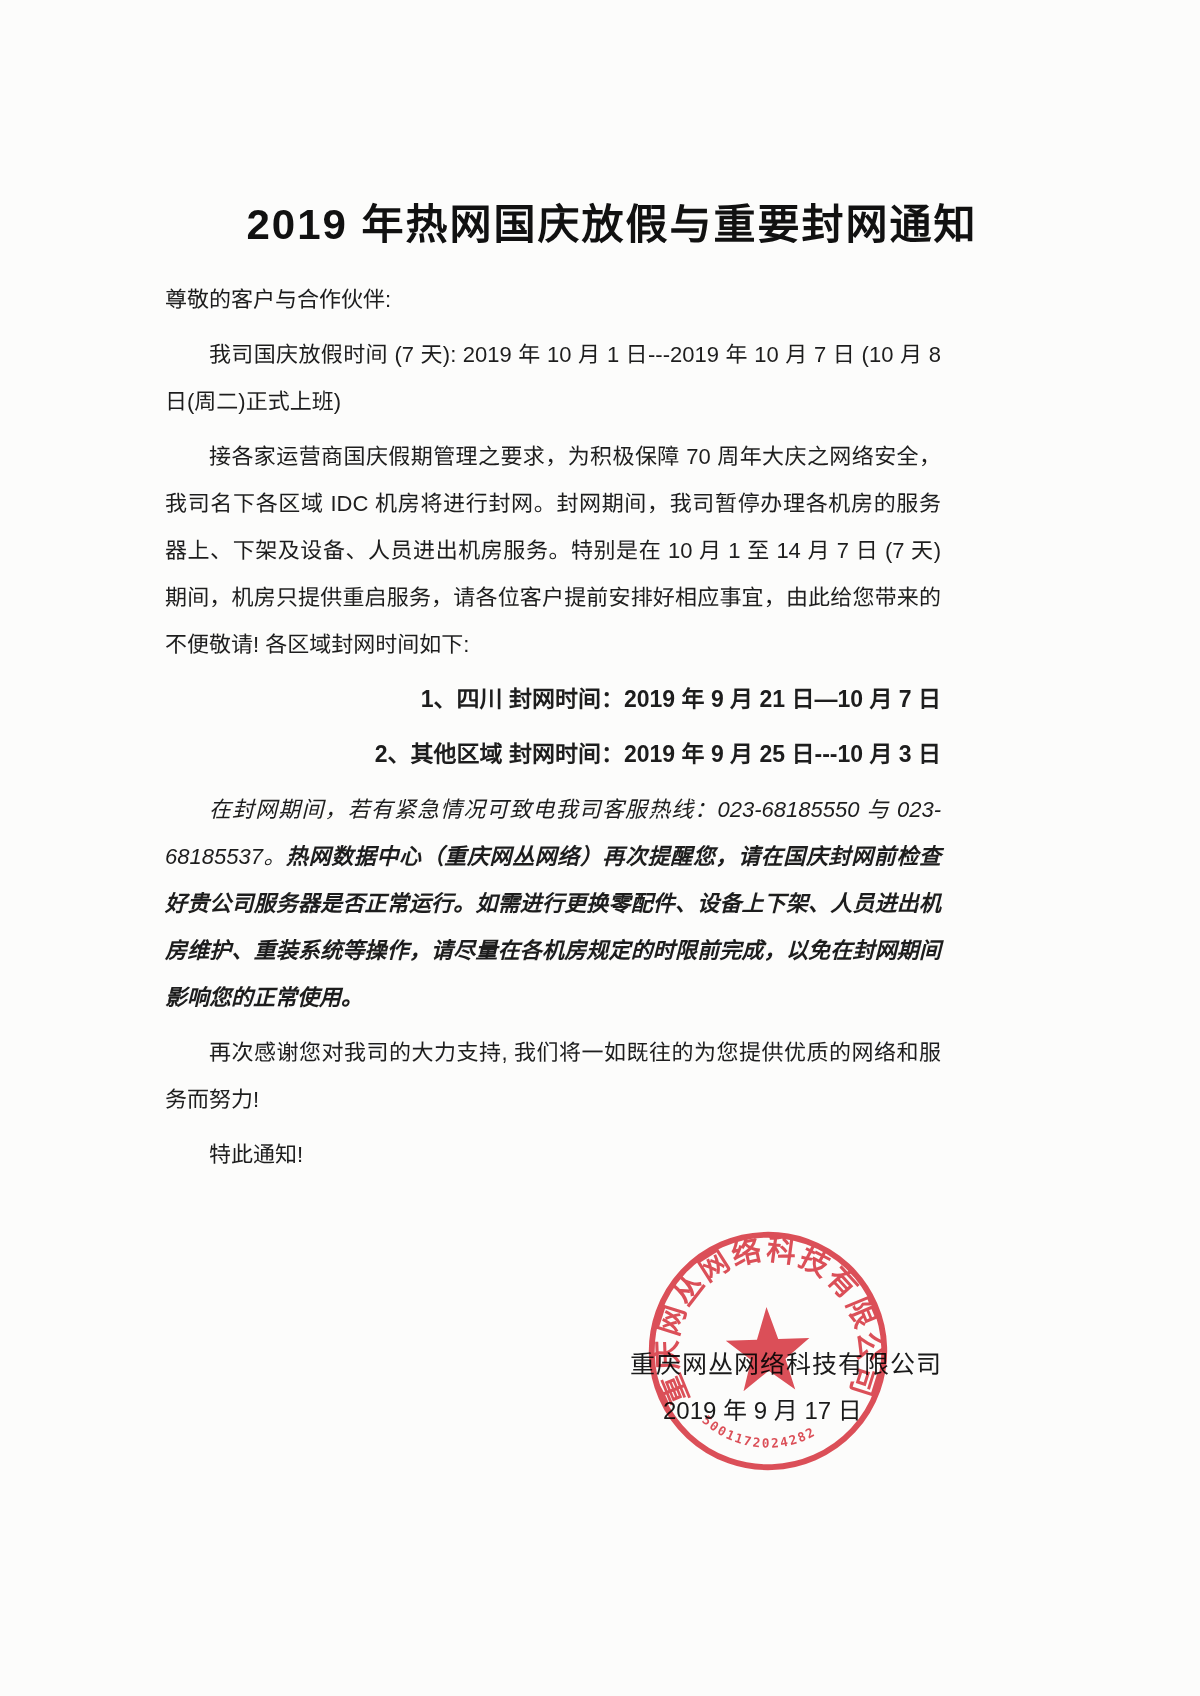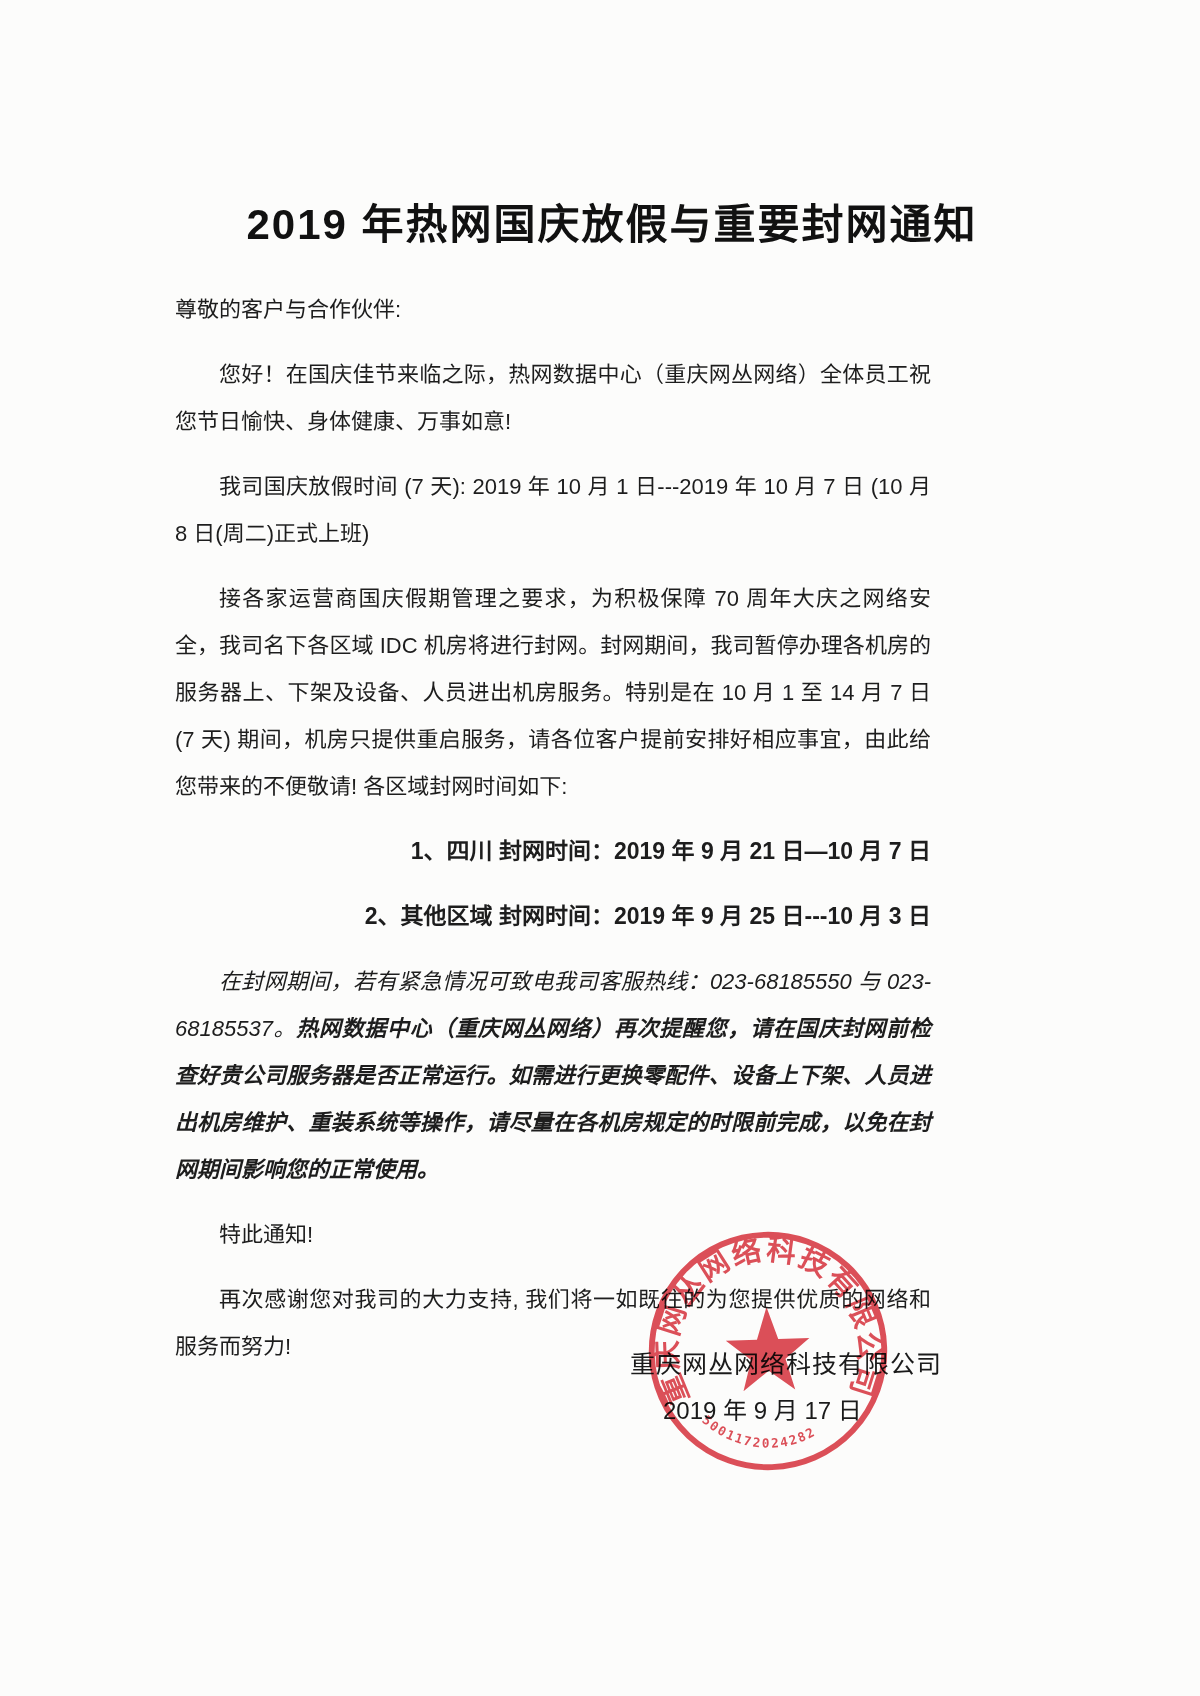--- a/index.html
+++ b/index.html
@@ -16,21 +16,21 @@
     text-align:center;
     font-size:42px;font-weight:bold;letter-spacing:2px;
     color:#111;
     margin:0;
   }
   .body-text{
     position:absolute;left:157px;top:268px;width:792px;
     font-size:22px;line-height:47px;
     text-align:justify;
   }
-  .body-text p{margin:18px;}
+  .body-text p{margin:8px;}
   .indent{text-indent:2em;}
   .schedule-item{
     font-weight:bold;
     font-size:23px;
     padding-left:48px;
     text-align:right;
   }
   .gap-before{margin-top:62px;font-style:italic;}
   .bold-run{font-weight:bold;}
   .sig-company{
@@ -60,28 +60,27 @@
 </style>
 </head>
 <body>
 
 <div class="page">
 
   <h1 class="doc-title">2019 年热网国庆放假与重要封网通知</h1>
 
   <div class="body-text">
     <p>尊敬的客户与合作伙伴:</p>
-    <p class="indent">您好！在国庆佳节来临之际，热网数据中心（重庆网丛网络）全体员工祝您节日愉快、身体健康、万事如意!</p>
     <p class="indent">我司国庆放假时间 (7 天): 2019 年 10 月 1 日---2019 年 10 月 7 日 (10 月 8 日(周二)正式上班)</p>
     <p class="indent">接各家运营商国庆假期管理之要求，为积极保障 70 周年大庆之网络安全，我司名下各区域 IDC 机房将进行封网。封网期间，我司暂停办理各机房的服务器上、下架及设备、人员进出机房服务。特别是在 10 月 1 至 14 月 7 日 (7 天) 期间，机房只提供重启服务，请各位客户提前安排好相应事宜，由此给您带来的不便敬请! 各区域封网时间如下:</p>
     <p class="schedule-item">1、四川 封网时间：2019 年 9 月 21 日—10 月 7 日</p>
     <p class="schedule-item">2、其他区域  封网时间：2019 年 9 月 25 日---10 月 3 日</p>
     <p class="indent gap-before"><span>在封网期间，若有紧急情况可致电我司客服热线：023-68185550 与 023-68185537。</span><span class="bold-run">热网数据中心（重庆网丛网络）再次提醒您，请在国庆封网前检查好贵公司服务器是否正常运行。如需进行更换零配件、设备上下架、人员进出机房维护、重装系统等操作，请尽量在各机房规定的时限前完成，以免在封网期间影响您的正常使用。</span></p>
+    <p class="indent">再次感谢您对我司的大力支持, 我们将一如既往的为您提供优质的网络和服务而努力!</p>
     <p class="indent">特此通知!</p>
-    <p class="indent">再次感谢您对我司的大力支持, 我们将一如既往的为您提供优质的网络和服务而努力!</p>
   </div>
 
   <div class="sig-company">重庆网丛网络科技有限公司</div>
   <div class="sig-date">2019 年 9 月 17 日</div>
 
   <svg class="seal" viewBox="0 0 260 260" aria-hidden="true">
     <defs>
       <path id="ringPath" d="M 51.1 179.3 A 93 93 0 1 1 208.9 179.3" fill="none"></path>
       <path id="serialPath" d="M 44.3 179.5 A 99 99 0 0 0 215.7 179.5" fill="none"></path>
     </defs>

